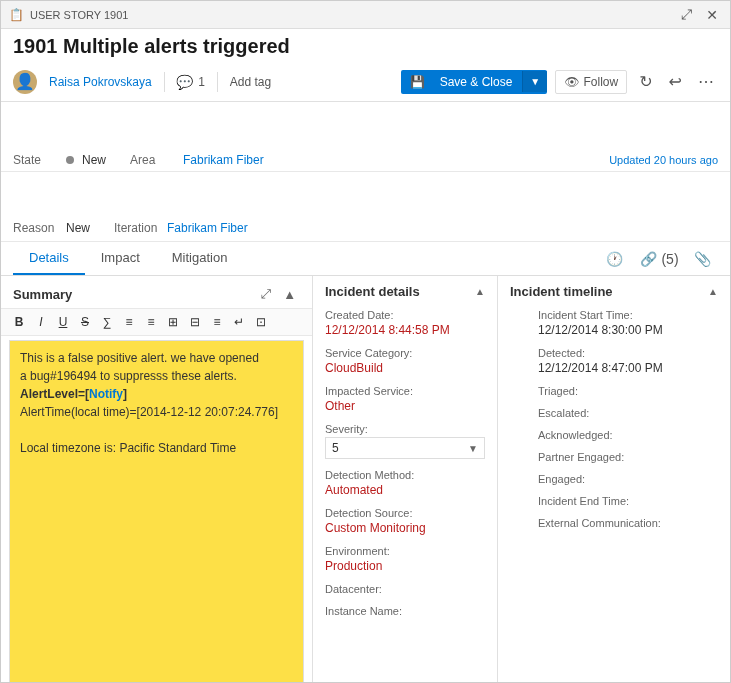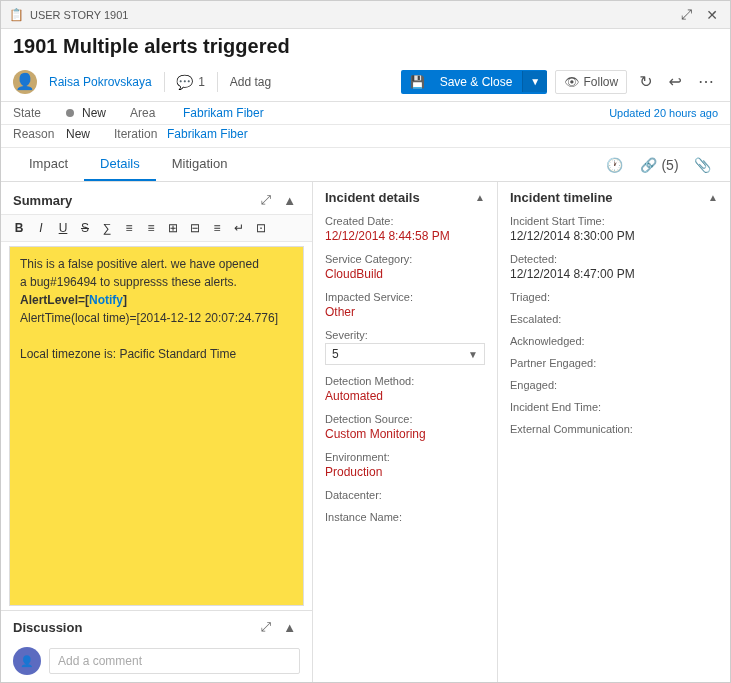--- a/index.html
+++ b/index.html
@@ -18,21 +18,21 @@
     .toolbar-divider { width: 1px; height: 20px; background: #ddd; }
     .comment-btn { display: flex; align-items: center; gap: 4px; font-size: 12px; color: #555; cursor: pointer; }
     .add-tag-btn { font-size: 12px; color: #555; cursor: pointer; background: none; border: none; }
     .toolbar-right { margin-left: auto; display: flex; align-items: center; gap: 8px; }
     .save-close-btn { display: flex; align-items: center; background: #0078d4; color: #fff; border: none; cursor: pointer; font-size: 12px; border-radius: 2px; overflow: hidden; }
     .save-close-main { padding: 5px 10px; }
     .save-close-arrow { padding: 5px 7px; background: #006cbe; border-left: 1px solid #005fa8; font-size: 10px; }
     .follow-btn { display: flex; align-items: center; gap: 4px; font-size: 12px; color: #555; cursor: pointer; background: none; border: 1px solid #ddd; padding: 4px 8px; border-radius: 2px; }
     .icon-btn { background: none; border: none; cursor: pointer; color: #555; font-size: 16px; padding: 4px; }
 
-    .meta-bar { display: flex; align-items: center; padding: 4px 12px; border-bottom: 1px solid #e8e8e8; flex-wrap: wrap; gap: 0; }
+    .meta-bar { display: flex; align-items: center; padding: 4px 12px; border-bottom: 1px solid #e8e8e8; flex-wrap: wrap; gap: 0; margin-top: 47px; }
     .meta-item { display: flex; align-items: center; gap: 8px; margin-right: 24px; }
     .meta-label { font-size: 12px; color: #666; min-width: 45px; }
     .meta-dot { width: 8px; height: 8px; border-radius: 50%; background: #888; display: inline-block; margin-right: 4px; }
     .meta-value { font-size: 12px; color: #333; display: flex; align-items: center; gap: 4px; }
     .meta-value.link { color: #0078d4; cursor: pointer; }
     .meta-updated { margin-left: auto; font-size: 11px; color: #666; }
     .meta-updated span { color: #0078d4; }
 
     .tabs { display: flex; align-items: center; border-bottom: 1px solid #ddd; padding: 0 12px; }
     .tab { padding: 8px 16px; font-size: 13px; cursor: pointer; color: #555; border-bottom: 2px solid transparent; }
@@ -66,21 +66,21 @@
 
     .panel-title { font-size: 13px; font-weight: 600; margin-bottom: 10px; display: flex; align-items: center; justify-content: space-between; }
     .panel-title-chevron { font-size: 10px; color: #666; cursor: pointer; }
 
     .field-group { margin-bottom: 10px; }
     .field-label { font-size: 11px; color: #666; margin-bottom: 2px; }
     .field-value { font-size: 12px; color: #b91c1c; font-weight: 500; }
     .field-select { display: flex; align-items: center; justify-content: space-between; border: 1px solid #ddd; padding: 3px 6px; font-size: 12px; background: #fff; cursor: pointer; width: 100%; }
     .field-select-arrow { font-size: 10px; color: #666; }
 
-    .timeline-row { margin-bottom: 10px; }
+    .timeline-row { margin-bottom: 10px; margin-left: 28px; }
     .timeline-label { font-size: 11px; color: #666; margin-bottom: 2px; }
     .timeline-value { font-size: 12px; color: #333; }
   </style>
 </head>
 <body>
 
 <div class="title-bar">
   <div class="title-bar-left">
     <span style="color:#0078d4; font-size:12px;">📋</span>
     <span>USER STORY  1901</span>
@@ -143,22 +143,22 @@
     <span class="meta-label">Reason</span>
     <span class="meta-value">New</span>
   </div>
   <div class="meta-item">
     <span class="meta-label">Iteration</span>
     <span class="meta-value link">Fabrikam Fiber</span>
   </div>
 </div>
 
 <div class="tabs">
+  <div class="tab active">Details</div>
   <div class="tab">Impact</div>
-  <div class="tab active">Details</div>
   <div class="tab">Mitigation</div>
   <div class="tab-icons">
     <button class="tab-icon-btn">🕐</button>
     <button class="tab-icon-btn">🔗 <span>(5)</span></button>
     <button class="tab-icon-btn">📎</button>
   </div>
 </div>
 
 <div class="content-area">
 

